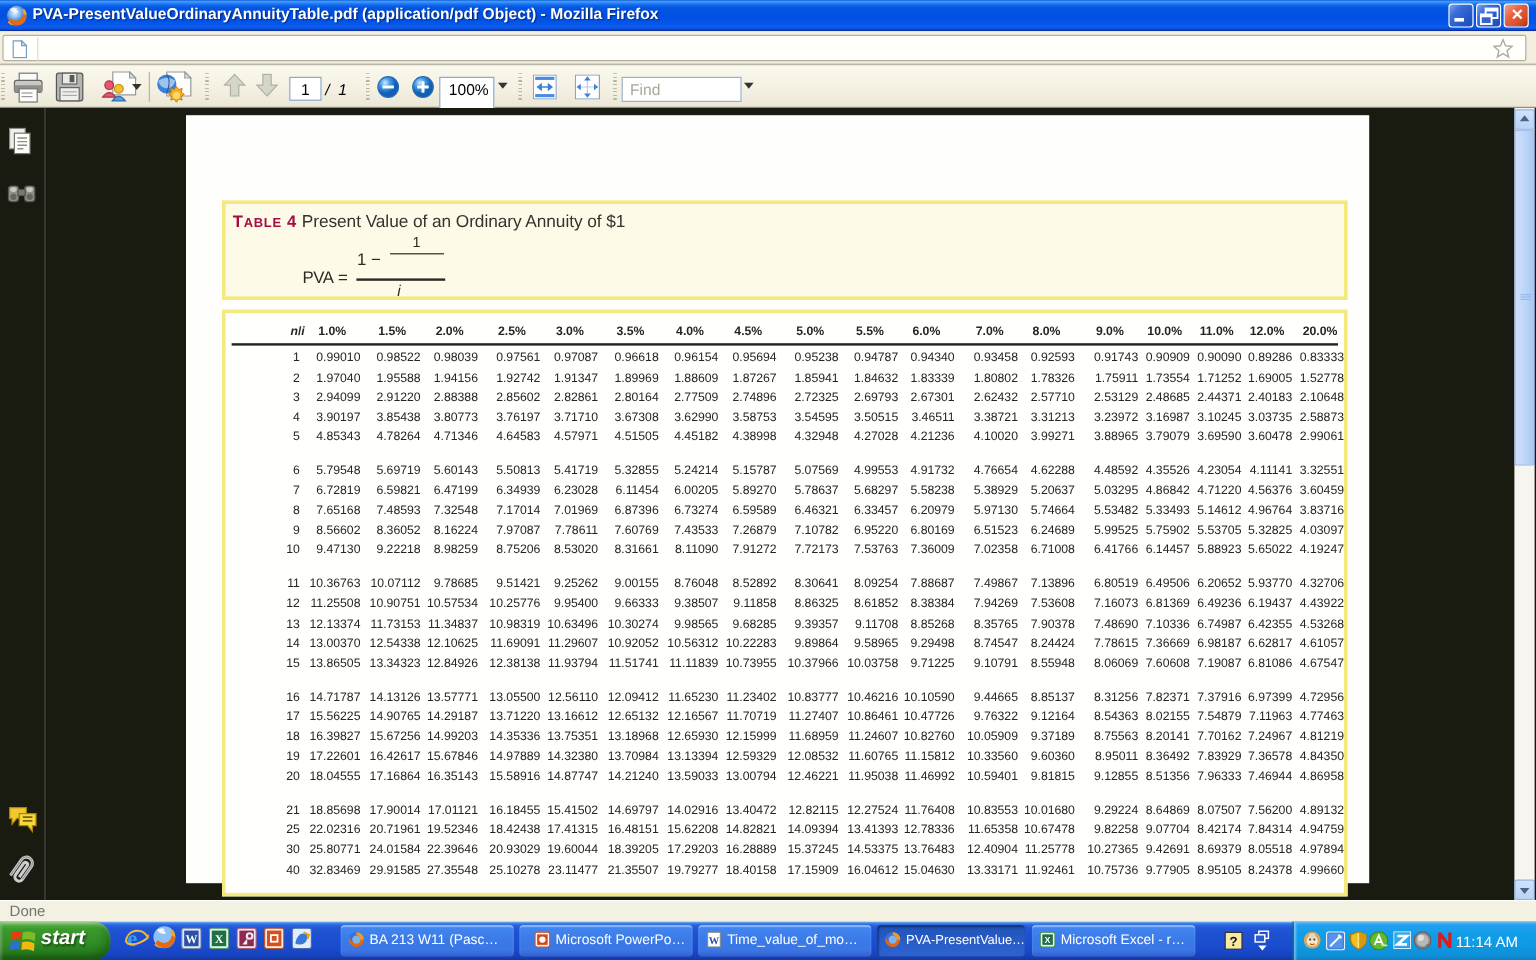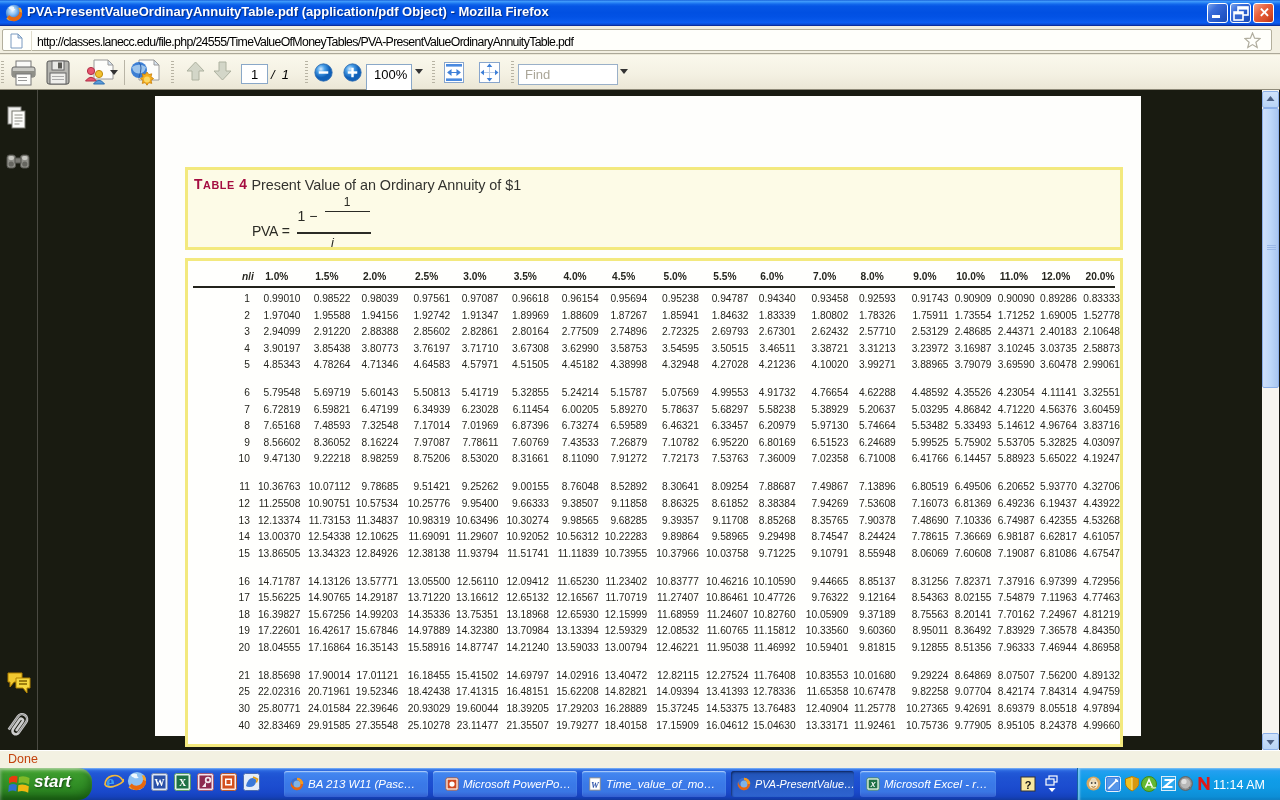--- a/index.html
+++ b/index.html
@@ -72,32 +72,32 @@
 
 
 .sbicon { position:absolute; left:6px; }
 
 
 #scroll { position:absolute; left:1262px; top:90px; width:17px; height:660px; background:#f7f5f0; }
 .sbtn { position:absolute; left:0; width:17px; height:17px; background:linear-gradient(180deg,#cfe2fb,#b9d4f5); border:1px solid #8cb0e8; border-radius:2px; }
 #sthumb { position:absolute; left:0; top:18px; width:17px; height:280px; background:linear-gradient(90deg,#cfe0fa,#bdd7f8 50%,#a9c6f0); border:1px solid #8cb0e8; border-radius:2px; }
 
 
-#statusbar { position:absolute; left:0; top:750px; width:1280px; height:18px; background:#f3f1e2; border-top:1px solid #fff; font-size:12.5px; color:#c2410c; padding-left:8px; line-height:17px; }
+#statusbar { position:absolute; left:0; top:750px; width:1280px; height:18px; background:#f3f1e2; border-top:1px solid #fff; font-size:12.5px; color:#737373; padding-left:8px; line-height:17px; }
 
 
 #taskbar { position:absolute; left:0; top:768px; width:1280px; height:32px;
   background:linear-gradient(180deg,#88bcf8 0%,#4583ec 4%,#2a66de 9%,#2158d6 16%,#1e52d2 30%,#1c4dd0 55%,#1948ca 75%,#1541bb 90%,#123a9f 100%); }
 #startbtn { position:absolute; left:0; top:0; width:92px; height:32px; border-radius:0 14px 14px 0;
   background:linear-gradient(180deg,#7ebe64 0%,#4da93b 8%,#3b9a2c 20%,#339127 45%,#2f8c24 60%,#2a8120 80%,#1f6a16 100%);
   box-shadow:inset -3px -4px 8px rgba(0,40,0,0.35), inset 1px 2px 3px rgba(255,255,255,0.4); }
 #starttext { position:absolute; left:34px; top:4px; color:#fff; font-size:17px; font-weight:bold; font-style:italic; text-shadow:1px 1px 2px rgba(0,0,0,0.5); }
 .tbbtn { position:absolute; top:3px; width:144px; height:26px; border-radius:3px;
   background:linear-gradient(180deg,#5f9ef7 0%,#4285ef 10%,#3a79e8 50%,#3a77e4 80%,#345fd0 100%);
-  box-shadow:inset 0 1px 1px rgba(255,255,255,0.5); color:#fff; font-size:11.5px; line-height:26px; white-space:nowrap; overflow:hidden;font-style:italic; }
+  box-shadow:inset 0 1px 1px rgba(255,255,255,0.5); color:#fff; font-size:11.5px; line-height:26px; white-space:nowrap; overflow:hidden; }
 .tbbtn .ticn { display:inline-block; vertical-align:-3px; margin:0 4px 0 6px; }
 .tbbtn.active { background:linear-gradient(180deg,#1b49a4 0%,#2356bb 15%,#2a5ec8 60%,#2e63cf 100%); box-shadow:inset 1px 1px 2px rgba(0,0,20,0.5); }
 #tray { position:absolute; right:0; top:0; width:203px; height:32px;
   background:linear-gradient(180deg,#3ba0f0 0%,#22a0f0 10%,#109de8 35%,#0f9ae4 60%,#0d8ed6 90%,#0a7ec2 100%);
   border-left:1px solid #1266a0; box-shadow:inset 2px 1px 2px rgba(255,255,255,0.4); }
 #clock { position:absolute; right:15px; top:9.5px; color:#fff; font-size:12.5px; }
 .trico { position:absolute; top:8px; }
 #qlaunch { position:absolute; left:0; top:0; width:1280px; height:32px; }
 </style>
 </head>
@@ -132,21 +132,20 @@
     <div class="wbtn" id="btncls"></div>
   </div>
 
   <div id="addrrow">
     <div id="urlfield">
       <svg id="favicon" viewBox="0 0 13 16">
           <path d="M1 1 h7 l4 4 v10 h-11 z" fill="#fff" stroke="#7a9ac0" stroke-width="1"></path>
           <path d="M8 1 l4 4 h-4 z" fill="#cfe0f0" stroke="#7a9ac0" stroke-width="1"></path>
         </svg>
       <div id="urlsep"></div>
-      <div id="urltext">http://classes.lanecc.edu/file.php/24555/TimeValueOfMoneyTables/PVA-PresentValueOrdinaryAnnuityTable.pdf</div>
       <svg id="star" viewBox="0 0 17 17">
           <path d="M8.5 1 L10.6 6.2 L16 6.6 L11.9 10.2 L13.2 15.5 L8.5 12.6 L3.8 15.5 L5.1 10.2 L1 6.6 L6.4 6.2 Z" fill="none" stroke="#b0ad9e" stroke-width="1.2"></path>
         </svg>
     </div>
   </div>
 
   <div id="pdftoolbar">
     <div class="tsep" style="left:1px"></div>
     <svg class="ticon" style="left:11px; top:5px;" width="25" height="26" viewBox="0 0 25 26">
       <rect x="5" y="1" width="15" height="8" fill="#fafaf8" stroke="#777"></rect>

